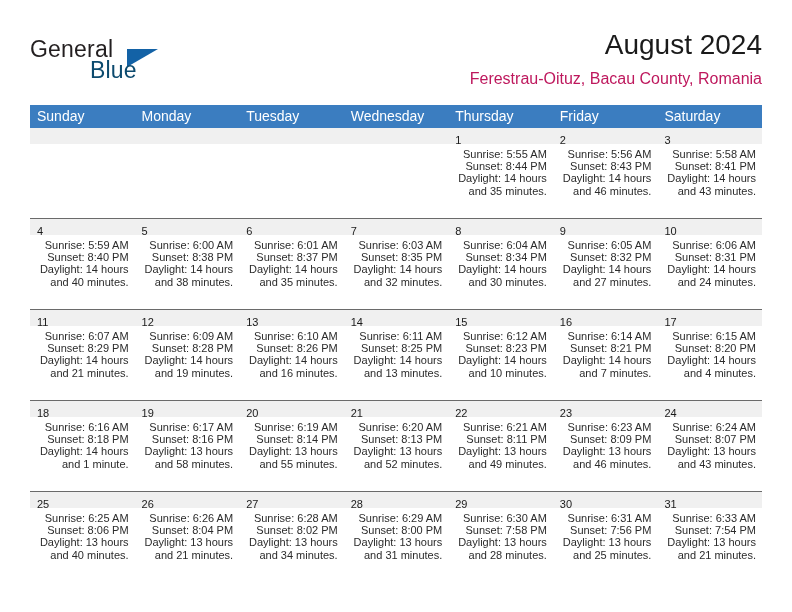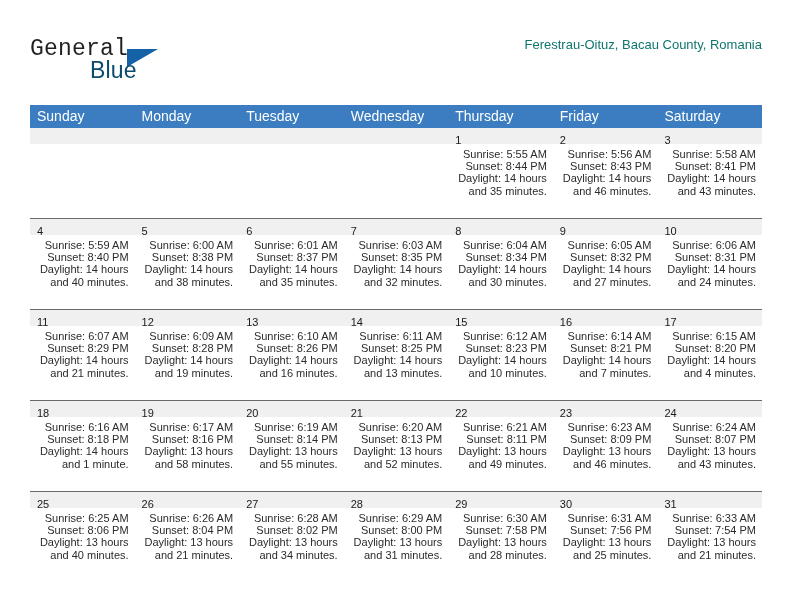--- a/index.html
+++ b/index.html
@@ -36,21 +36,21 @@
     width: 200px;
     height: 60px;
   }
   .brand-general {
     position: absolute;
     left: 0;
     top: 0;
     font-size: 23px;
     letter-spacing: 0.2px;
     color: #231f20;
-    font-family: Liberation Mono, monospace;
+    font-family: Liberation Sans, sans-serif;
   }
   .brand-blue {
     position: absolute;
     left: 60px;
     top: 21px;
     font-size: 23px;
     letter-spacing: 0.2px;
     color: #0c4a6e;
     font-family: "Liberation Sans", sans-serif;
   }
@@ -72,22 +72,22 @@
   }
   .month-title {
     font-size: 28px;
     font-weight: normal;
     color: #1a1a1a;
     line-height: 34px;
     white-space: nowrap;
   }
   .location {
     margin-top: 8px;
-    font-size: 13px;
-    color: #0f766e;
+    font-size: 16px;
+    color: #be185d;
     line-height: 18px;
     white-space: nowrap;
   }
 
   
   .calendar {
     position: absolute;
     left: 30px;
     top: 105px;
     width: 732px;
@@ -156,20 +156,21 @@
 
   <div class="header">
 
     <div class="brand">
       <span class="brand-general">General</span>
       <span class="brand-triangle"></span>
       <span class="brand-blue">Blue</span>
     </div>
 
     <div class="title-block">
+      <div class="month-title">August 2024</div>
       <div class="location">Ferestrau-Oituz, Bacau County, Romania</div>
     </div>
 
   </div>
 
   <table class="calendar">
     <thead>
       <tr>
         <th>Sunday</th>
         <th>Monday</th>

